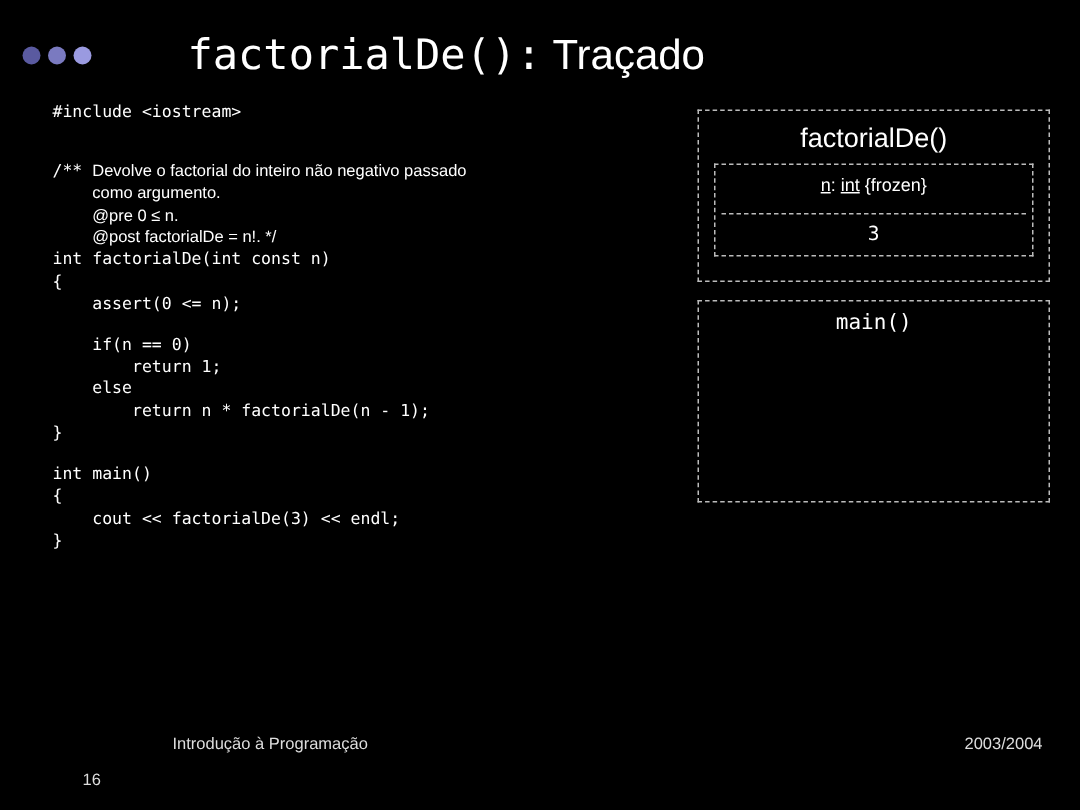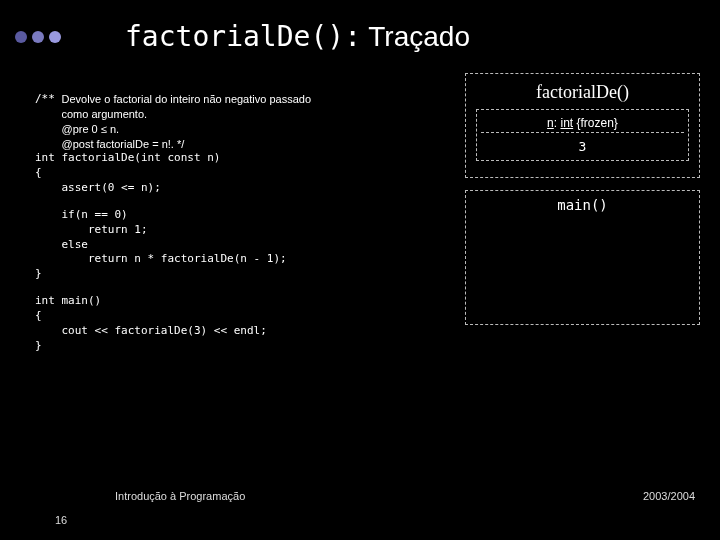--- a/index.html
+++ b/index.html
@@ -66,34 +66,34 @@
     padding-left: 30px;
     padding-top: 5px;
   }
   .frame {
     border: 1px dashed #bbb;
     margin-bottom: 12px;
     padding: 8px 6px 10px 6px;
     text-align: center;
   }
   .frame-title {
-    font-family: Liberation Serif, serif;
+    font-family: Liberation Sans, sans-serif;
     font-size: 18px;
     margin-bottom: 0;
   }
   .var-box {
     border: 1px dashed #bbb;
     margin: 6px 4px;
     padding: 6px 4px 0 4px;
     text-align: center;
   }
   .var-label {
     font-family: Verdana, sans-serif;
     font-size: 12px;
-    margin-bottom: 2px;
+    margin-bottom: 12px;
   }
   .var-label .vn { text-decoration: underline; }
   .var-label .vt { text-decoration: underline; }
   .var-value {
     border-top: 1px dashed #bbb;
     font-family: "Lucida Console", Monaco, monospace;
     font-size: 13px;
     padding: 6px 0;
   }
   .frame-main {
@@ -130,20 +130,21 @@
     <div class="dot d2"></div>
     <div class="dot d3"></div>
   </div>
   <div class="title">
     <span>factorialDe():</span><span class="trace"> Traçado</span>
   </div>
 </div>
 
 <div class="content">
   <div class="code-col">
+    <pre>#include &lt;iostream&gt;</pre>
     <div class="gap"></div>
     <div class="gap"></div>
     <div class="comment-block">
       <span class="lead">/** </span>
       <div class="body">
         <div>Devolve o factorial do inteiro não negativo passado</div>
         <div>como argumento.</div>
         <div>@pre 0 ≤ n.</div>
         <div>@post factorialDe = n!. */</div>
       </div>

